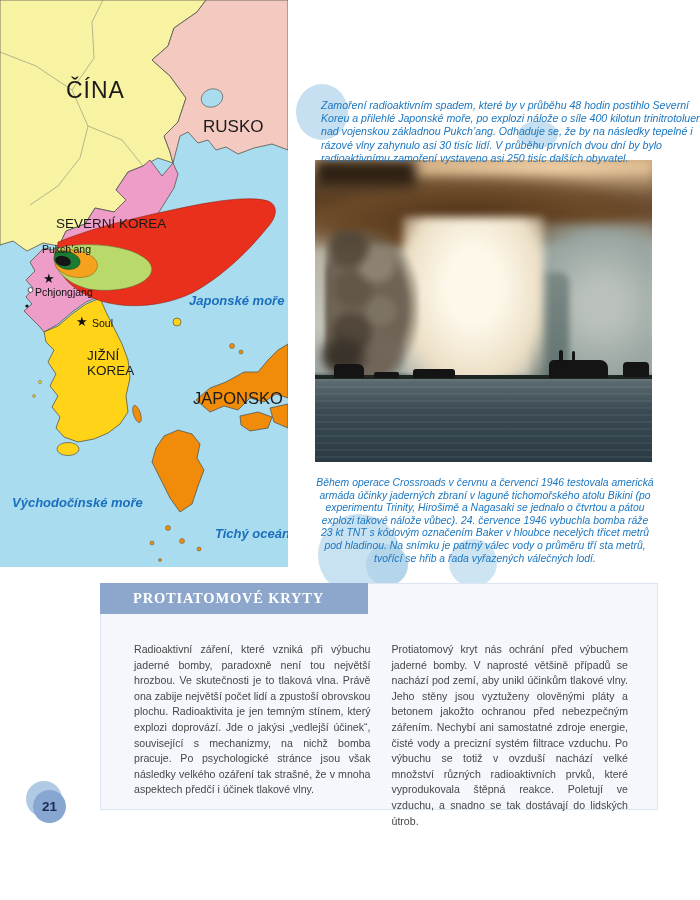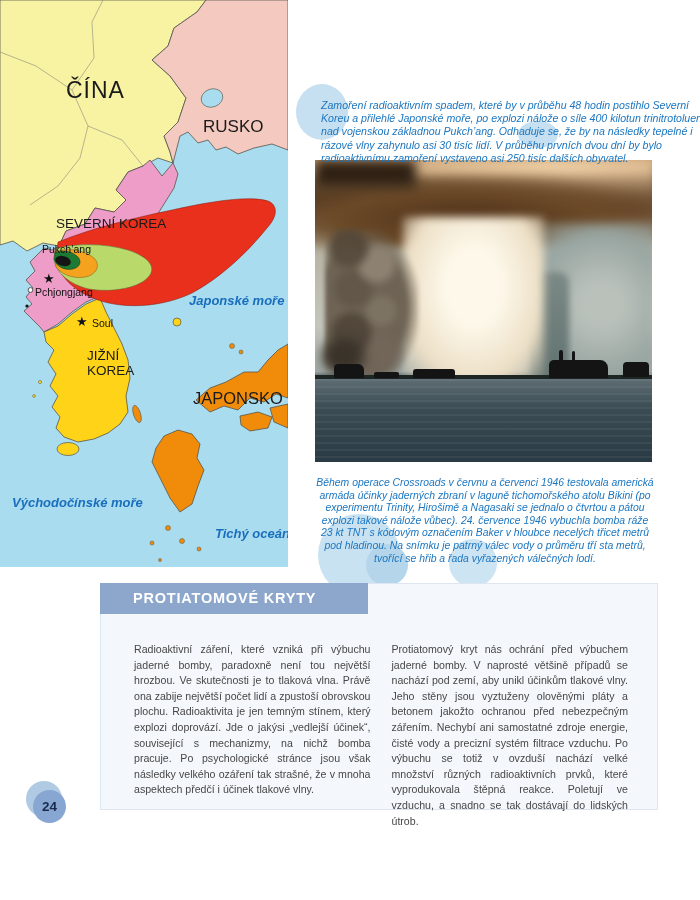--- a/index.html
+++ b/index.html
@@ -73,21 +73,21 @@
   .s4{left:69.5%;top:66.3%;width:17.5%;height:5.8%;border-radius:5px 8px 0 0;}
   .s5{left:91.5%;top:66.8%;width:7.5%;height:5.2%;border-radius:4px 4px 0 0;}
   .m1{left:72.5%;top:62.8%;width:1.2%;height:4.2%;}
   .m2{left:76.2%;top:63.4%;width:1%;height:3.6%;}
 
   
   .infobox{position:absolute;left:100px;top:583px;width:558px;height:227px;
            background:#f4f7fb;border:1px solid #dde5f0;box-sizing:border-box;z-index:1;}
   .infobox-header{position:absolute;left:-1px;top:-1px;width:268px;height:31px;background:#8ca7cb;}
   .infobox-header h2{margin:0;padding-left:33px;line-height:31px;color:#ffffff;
-           font-size:14.5px;font-weight:bold;letter-spacing:.8px;}
+           font-size:14.5px;font-weight:bold;letter-spacing:.8px;font-family:Liberation Serif, serif;}
   .cols{position:absolute;left:0;top:30px;right:0;display:flex;gap:21px;padding:28px 29px 0 33px;}
   .cols p{flex:1;margin:0;font-size:10.6px;line-height:15.6px;color:#474747;text-align:justify;}
 
   
   .pagebadge{position:absolute;left:26px;top:781px;width:44px;height:46px;z-index:1;}
   .pb-back{position:absolute;left:0;top:0;width:36px;height:36px;border-radius:50%;background:#b1cae4;}
   .pb-front{position:absolute;left:7px;top:9px;width:33px;height:33px;border-radius:50%;background:#87a7d2;}
   .pb-num{position:absolute;left:7px;top:9px;width:33px;height:33px;border-radius:50%;
           display:flex;align-items:center;justify-content:center;
           font-size:13.5px;font-weight:bold;color:#1b2b4e;}
@@ -190,16 +190,16 @@
     </div>
     <div class="cols">
       <p>Radioaktivní záření, které vzniká při výbuchu jaderné bomby, paradoxně není tou největší hrozbou. Ve skutečnosti je to tlaková vlna. Právě ona zabije největší počet lidí a zpustoší obrovskou plochu. Radioaktivita je jen temným stínem, který explozi doprovází. Jde o jakýsi „vedlejší účinek“, související s mechanizmy, na nichž bomba pracuje. Po psychologické stránce jsou však následky velkého ozáření tak strašné, že v mnoha aspektech předčí i účinek tlakové vlny.</p>
       <p>Protiatomový kryt nás ochrání před výbuchem jaderné bomby. V naprosté většině případů se nachází pod zemí, aby unikl účinkům tlakové vlny. Jeho stěny jsou vyztuženy olověnými pláty a betonem jakožto ochranou před nebezpečným zářením. Nechybí ani samostatné zdroje energie, čisté vody a precizní systém filtrace vzduchu. Po výbuchu se totiž v ovzduší nachází velké množství různých radioaktivních prvků, které vyprodukovala štěpná reakce. Poletují ve vzduchu, a snadno se tak dostávají do lidských útrob.</p>
     </div>
   </section>
 
   <div class="pagebadge">
     <div class="pb-back"></div>
     <div class="pb-front"></div>
-    <div class="pb-num">24</div>
+    <div class="pb-num">21</div>
   </div>
 
 </div>
 
 </body></html>

